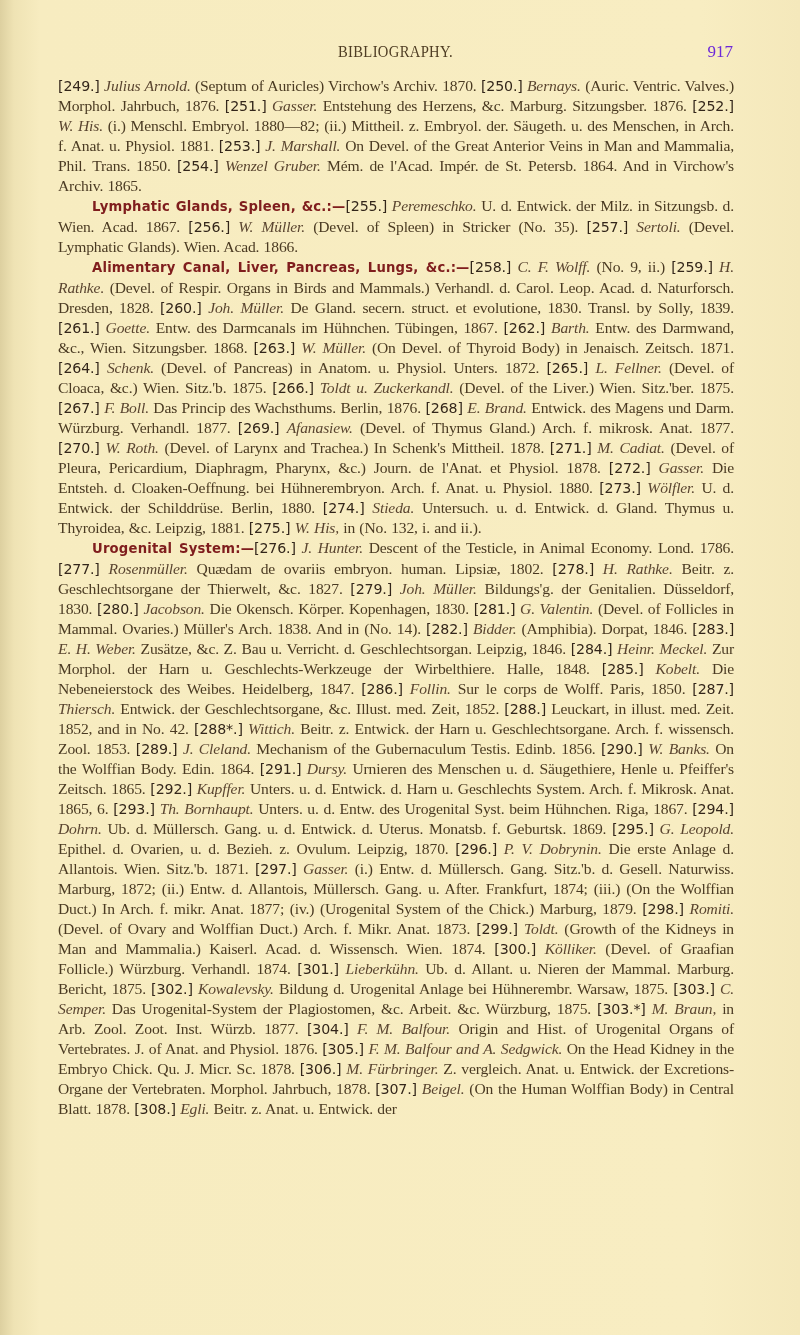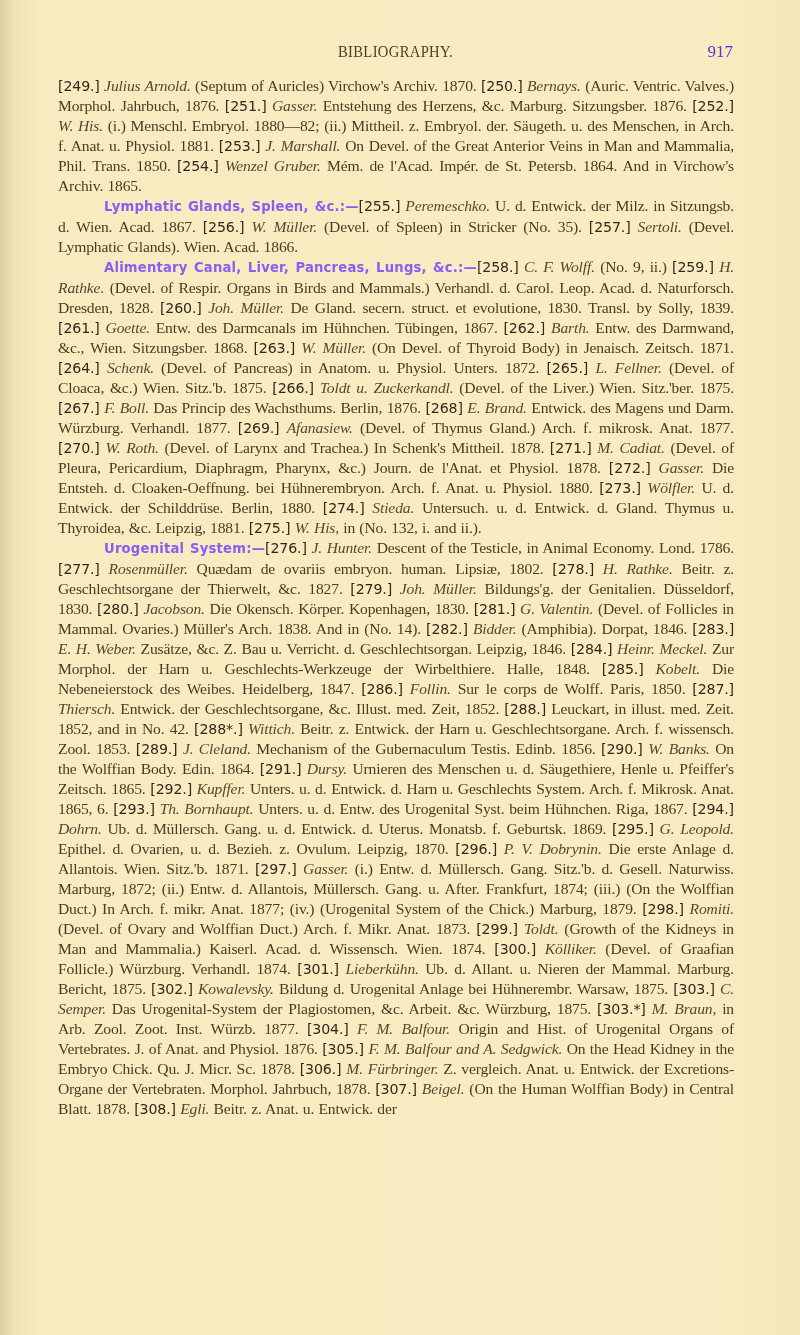--- a/index.html
+++ b/index.html
@@ -23,21 +23,21 @@
     position: absolute; right: 0; top: 0; font-size: 17px; color: #6d28d9;
   }
   .body-text {
     position: absolute; top: 76px; left: 58px; width: 676px;
     font-size: 15.6px; line-height: 20px; text-align: justify;
     letter-spacing: -0.15px; word-spacing: 0.5px;
   }
   .section { margin: 0; }
   .section.first { text-indent: 0; }
   .section.indent { text-indent: 34px; }
-  .heading { font-family: "DejaVu Sans", sans-serif; font-weight: bold; font-size: 13.2px; letter-spacing: 0.2px; color: #8b5cf6; margin-left: 12px; }
+  .heading { font-family: "DejaVu Sans", sans-serif; font-weight: bold; font-size: 13.2px; letter-spacing: 0.2px; color: #7f1d1d; }
   .ref-num { font-family: "DejaVu Sans", sans-serif; font-size: 14.2px; color: #33261a; }
   .author { font-style: italic; color: #5a4530; }
   .cite { }
 </style>
 </head>
 <body>
 
 <div class="page">
   <div class="header">
     <div class="running-title">BIBLIOGRAPHY.</div>

